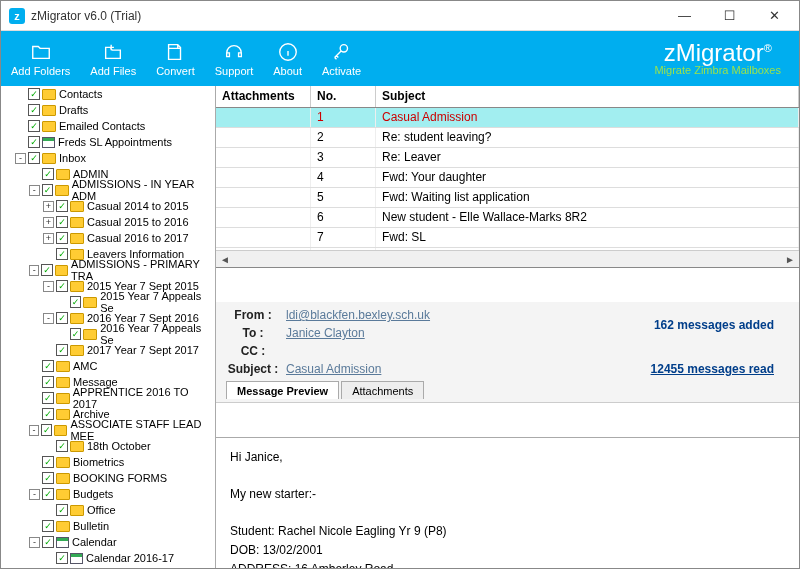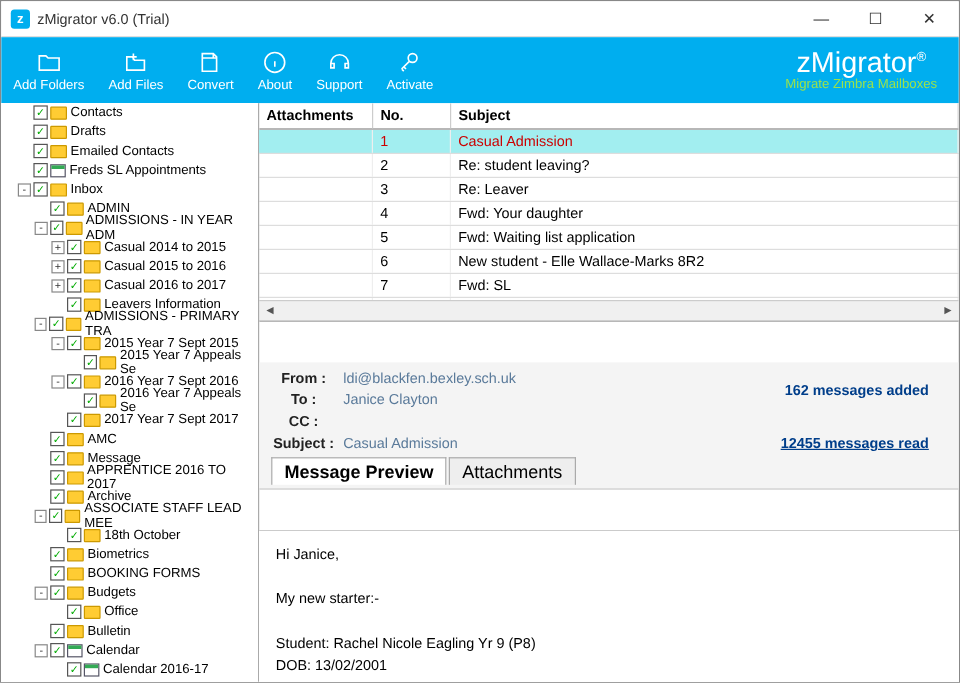--- a/index.html
+++ b/index.html
@@ -48,26 +48,26 @@
 .trow { display: flex; height: 20px; border-bottom: 1px solid #ddd; cursor: pointer; }
 .trow div { padding: 2px 6px; border-right: 1px solid #eee; overflow: hidden; }
 .trow.sel { background: #a2eef0; }
 .trow.sel .col-n, .trow.sel .col-s { color: #c00; }
 .hscroll { height: 17px; background: #f0f0f0; border-top: 1px solid #ccc; display: flex; align-items: center; font-size: 10px; color: #555; padding: 0 4px; justify-content: space-between; }
 
 
 .detailhead { background: #f4f4f4; padding: 6px 10px 4px; font-size: 12px; position: relative; border-bottom: 1px solid #ccc; }
 .dhrow { display: flex; margin-bottom: 4px; }
 .dhrow .k { width: 60px; text-align: center; font-weight: bold; color: #222; padding-right: 6px; }
-.dhrow .v { color: #5a7a9a; }
+.dhrow .v { color: #5a7a9a; text-decoration: underline; }
 .statmsg { position: absolute; right: 25px; color: #003e8a; font-weight: bold; font-size: 12px; }
 .statmsg.s1 { top: 16px; } .statmsg.s2 { top: 60px; text-decoration: underline; }
 
 
-.tabs { display: flex; font-size: 15px; text-align: center; }
+.tabs { display: flex; font-size: 11px; text-align: center; }
 .tabs .tab { padding: 3px 10px 2px; border: 1px solid #aaa; border-bottom: none; background: #fff; margin-right: 2px; cursor: pointer; position: relative; top: 1px; }
 .tabs .tab.active { font-weight: bold; background: #fff; z-index: 2; }
 .tabs .tab:not(.active) { background: #eee; }
 
 
 .preview { flex: 1; overflow-y: scroll; padding: 10px 14px; font-size: 12px; line-height: 1.55; background: #fff; border-top: 1px solid #aaa; white-space: pre-line; }
 
 ::-webkit-scrollbar { width: 17px; height: 17px; }
 ::-webkit-scrollbar-track { background: #f0f0f0; }
 ::-webkit-scrollbar-thumb { background: #c8c8c8; border: 1px solid #aaa; }
@@ -100,29 +100,29 @@
       <span>Add Files</span>
     </div>
     <div class="tool">
       <svg viewBox="0 0 24 24">
         <path d="M5 4h10l3 3v13H5z M5 8h13 M15 4v4h3"></path>
       </svg>
       <span>Convert</span>
     </div>
     <div class="tool">
       <svg viewBox="0 0 24 24">
+        <path d="M4 13a8 8 0 0 1 16 0 M4 13v4h3v-4H4 M20 13v4h-3v-4h3"></path>
+      </svg>
+      <span>Support</span>
+    </div>
+    <div class="tool">
+      <svg viewBox="0 0 24 24">
         <path d="M12 3a9 9 0 1 0 0 18 9 9 0 0 0 0-18z M12 11v5 M12 8v0"></path>
       </svg>
       <span>About</span>
-    </div>
-    <div class="tool">
-      <svg viewBox="0 0 24 24">
-        <path d="M4 13a8 8 0 0 1 16 0 M4 13v4h3v-4H4 M20 13v4h-3v-4h3"></path>
-      </svg>
-      <span>Support</span>
     </div>
     <div class="tool">
       <svg viewBox="0 0 24 24">
         <path d="M14 4a4 4 0 1 0 0 8 4 4 0 0 0 0-8z M11 11l-7 7 M6 16l2 2 M4 18l2 2"></path>
       </svg>
       <span>Activate</span>
     </div>
     <div class="brand">
     <div class="b1"><span>zMigrator</span><sup>®</sup></div>
     <div class="b2">Migrate Zimbra Mailboxes</div>

